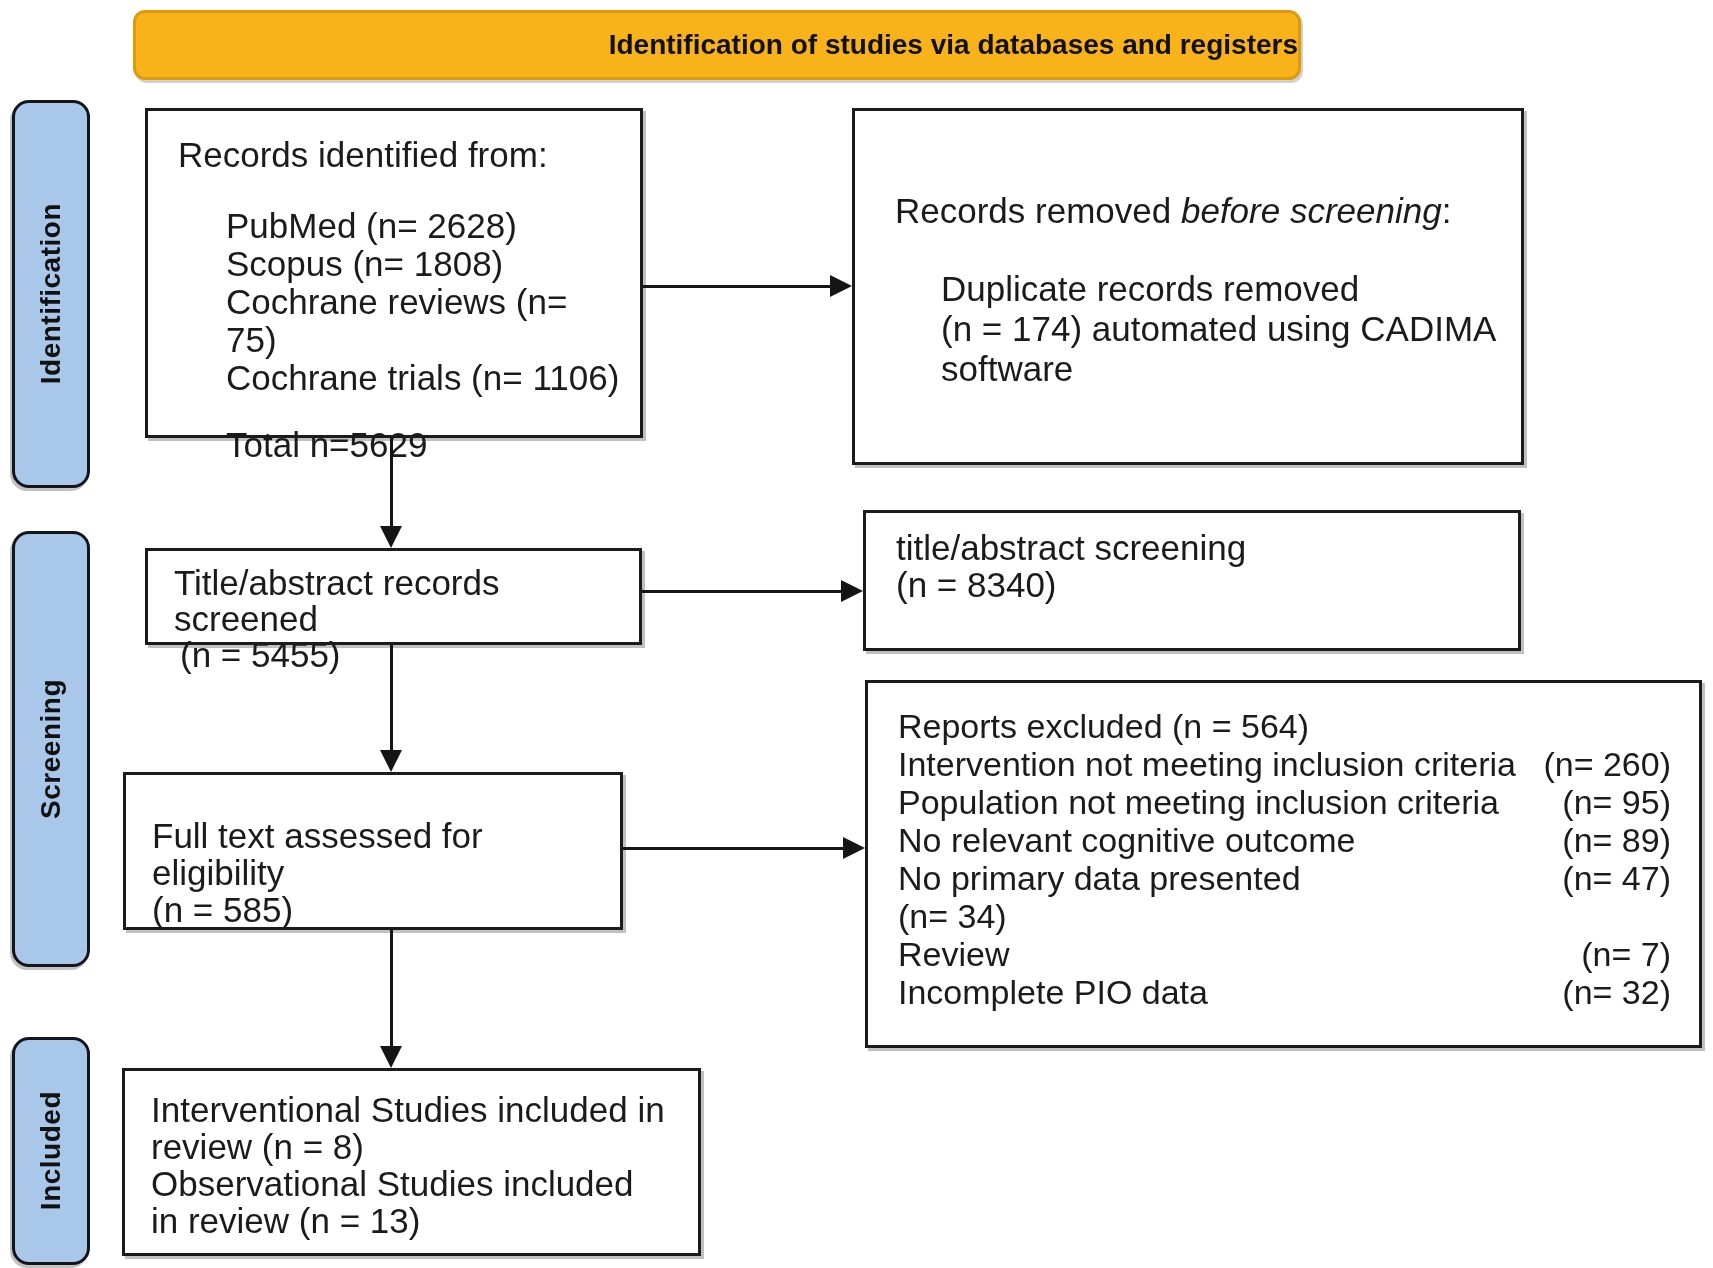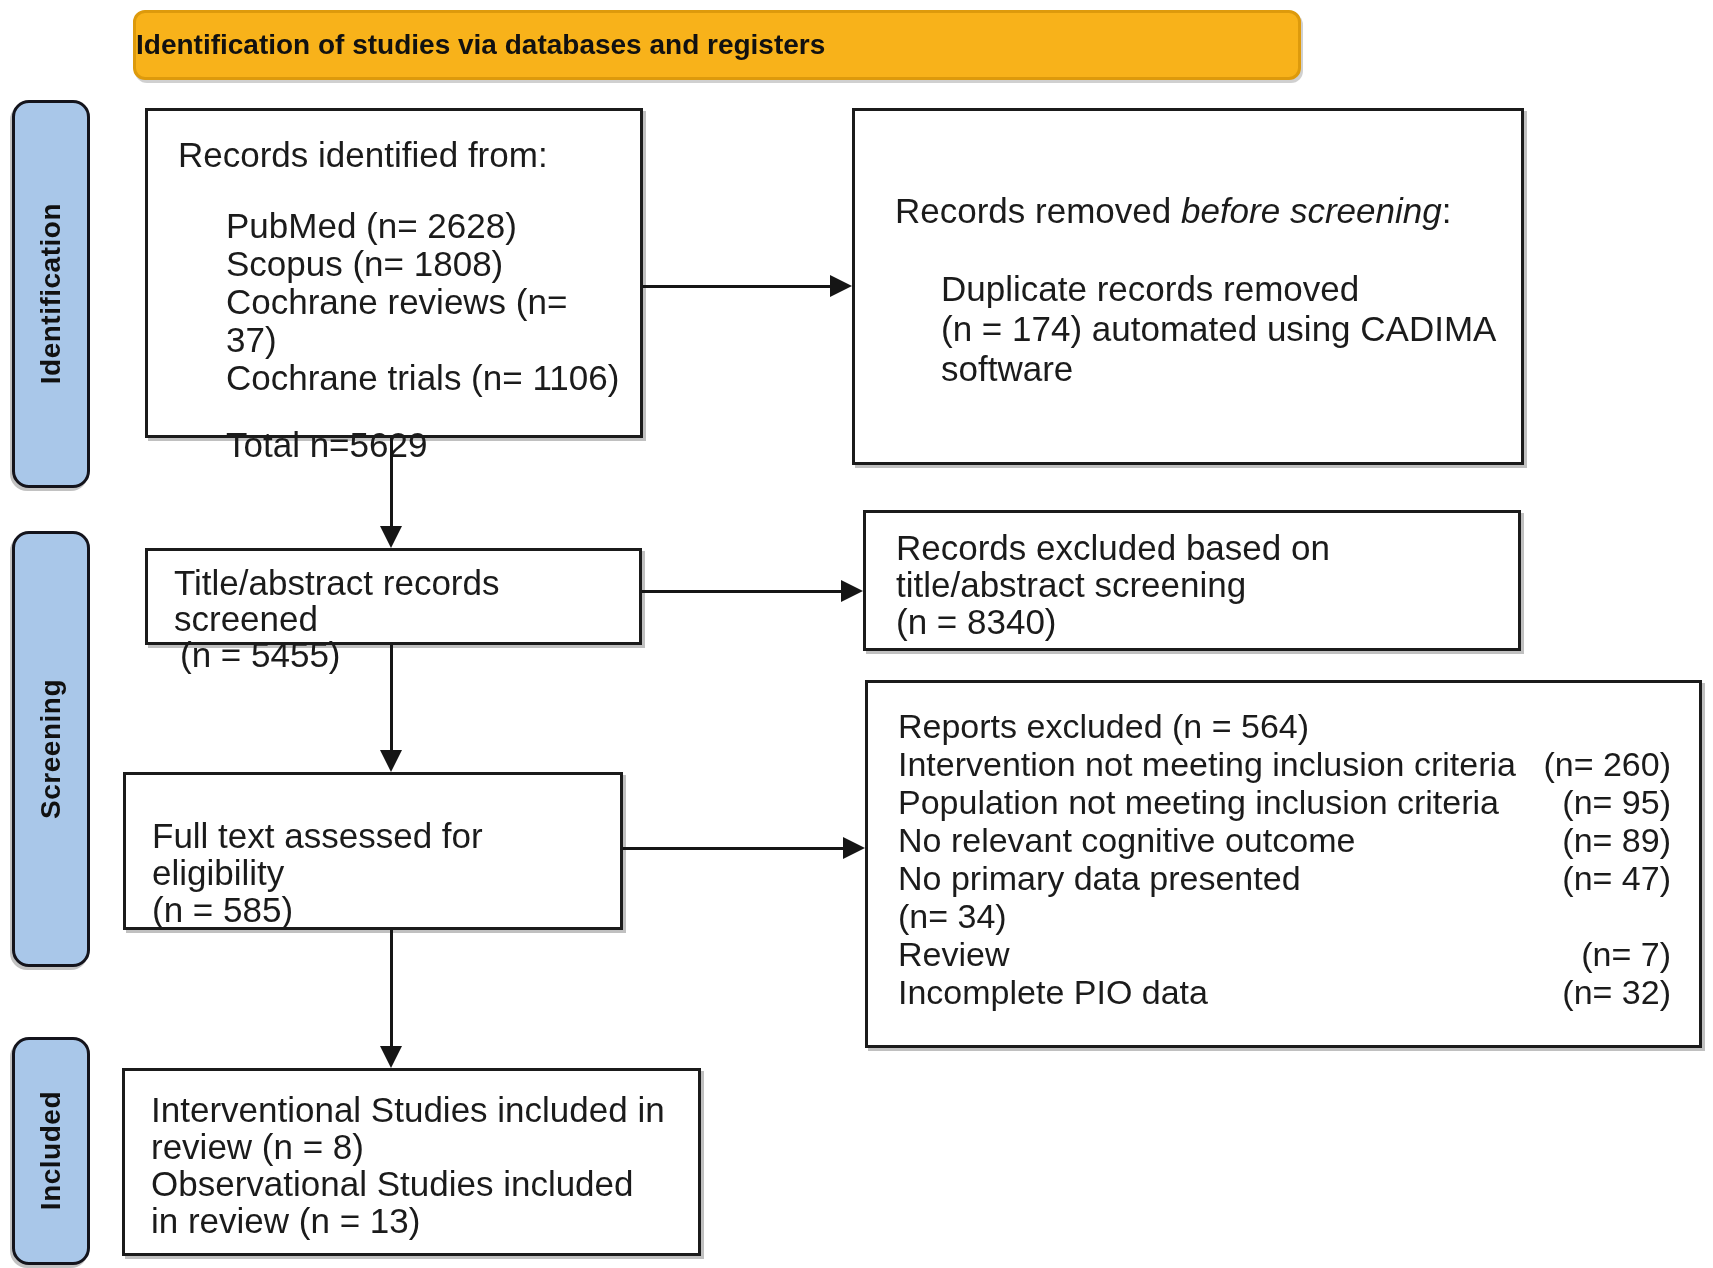--- a/index.html
+++ b/index.html
@@ -5,21 +5,21 @@
   html,body{margin:0;padding:0;background:#ffffff;}
   .canvas{
     position:relative;width:1713px;height:1268px;background:#ffffff;overflow:hidden;
     font-family:"Liberation Sans","DejaVu Sans",sans-serif;color:#1b1b1b;
   }
   
   .banner{
     position:absolute;left:133px;top:10px;width:1162px;height:64px;
     background:#F8B21A;border:3px solid #DD9A0C;border-radius:12px;
     box-shadow:2px 3px 0 rgba(150,150,150,.45);
-    display:flex;align-items:center;justify-content:flex-start;
+    display:flex;align-items:center;justify-content:flex-end;
     font-size:28px;font-weight:bold;color:#111;
   }
   
   .stage{
     position:absolute;left:12px;width:72px;
     background:#A9C7E9;border:3px solid #14141c;border-radius:17px;
     box-shadow:-2px 3px 0 rgba(80,80,80,.35);
     display:flex;align-items:center;justify-content:center;
   }
   .stage span{
@@ -71,39 +71,38 @@
     <span>Screening</span>
   </div>
   <div class="stage included">
     <span>Included</span>
   </div>
 
   <div class="fbox b-records-identified">
     <div class="heading">Records identified from:</div>
     <div class="src">PubMed (n= 2628)</div>
     <div class="src">Scopus (n= 1808)</div>
-    <div class="src">Cochrane reviews (n= 37)</div>
+    <div class="src">Cochrane reviews (n= 75)</div>
     <div class="src">Cochrane trials (n= 1106)</div>
     <div class="total">Total n=5629</div>
   </div>
 
   <div class="fbox b-records-removed">
     <div class="heading"><span>Records removed </span><span class="italic">before screening</span><span>:</span></div>
     <div class="body-line">Duplicate records removed</div>
     <div class="body-line">(n = 174) automated using CADIMA</div>
     <div class="body-line">software</div>
   </div>
 
   <div class="fbox b-title-abstract">
     <div>Title/abstract records screened</div>
     <div style="padding-left:6px;">(n = 5455)</div>
   </div>
 
   <div class="fbox b-records-excluded">
-    <div>Records excluded based on</div>
     <div>title/abstract screening</div>
     <div>(n = 8340)</div>
   </div>
 
   <div class="fbox b-full-text">
     <div>Full text assessed for eligibility</div>
     <div>(n = 585)</div>
   </div>
 
   <div class="fbox b-reports-excluded">

